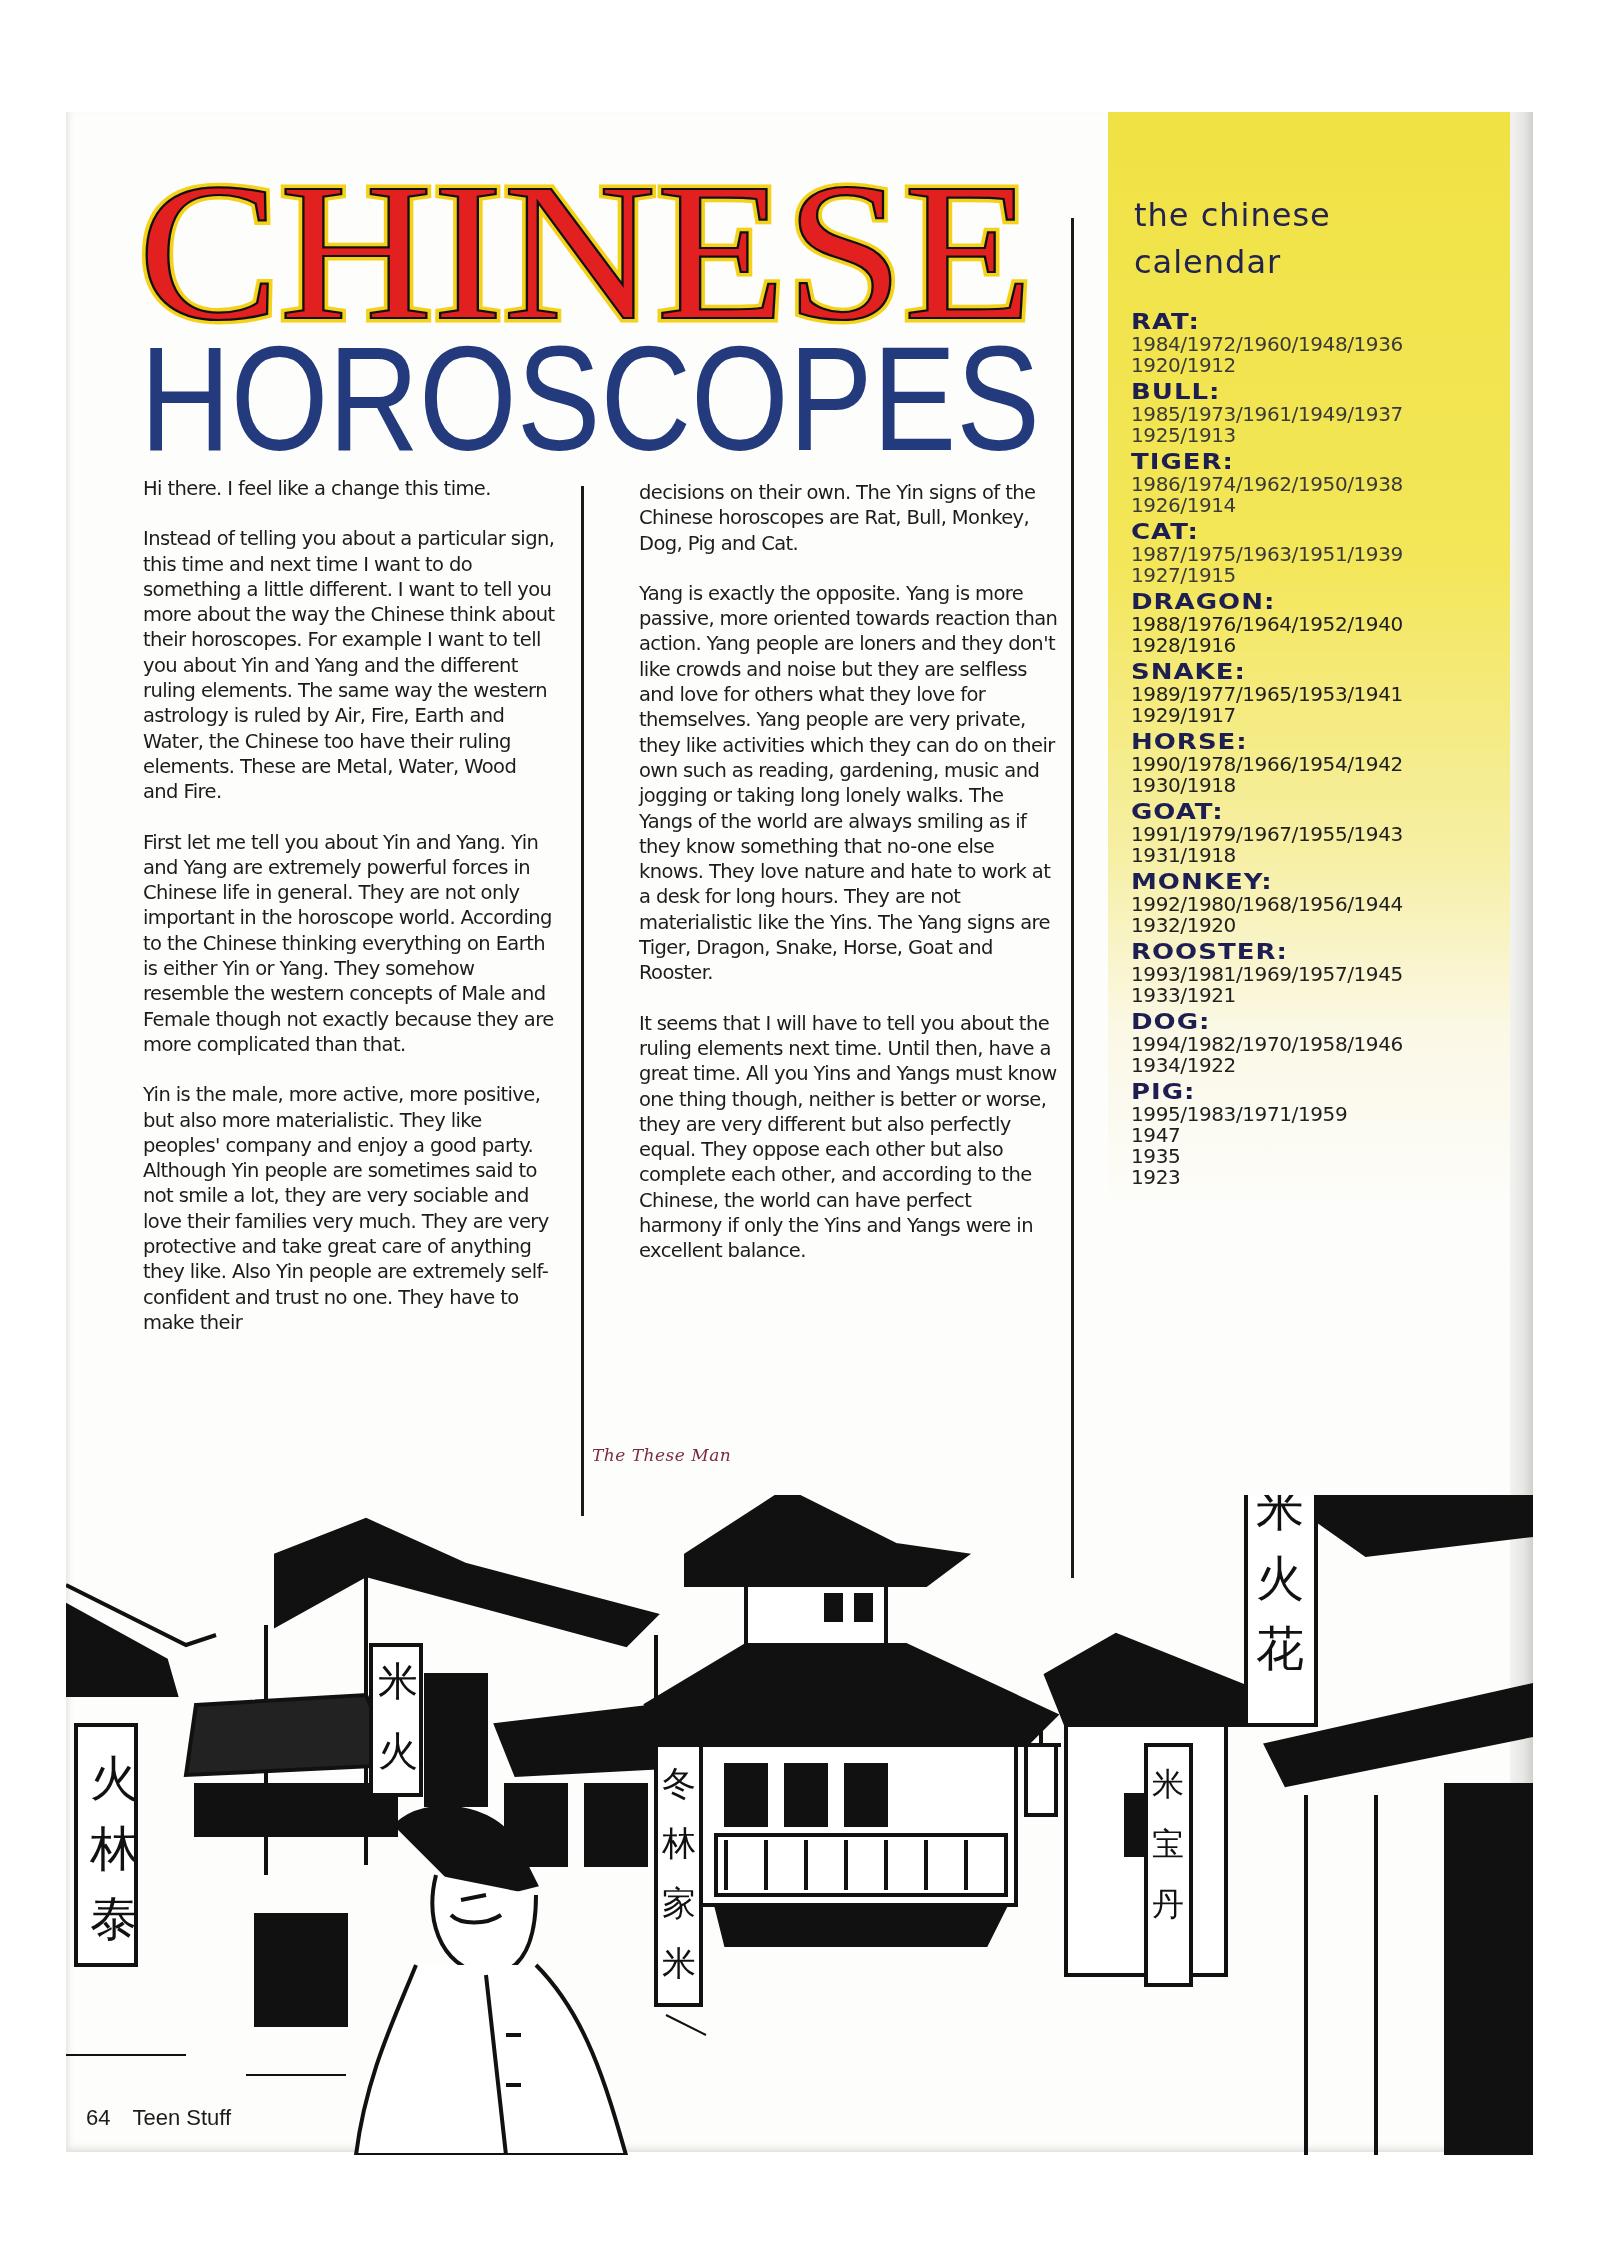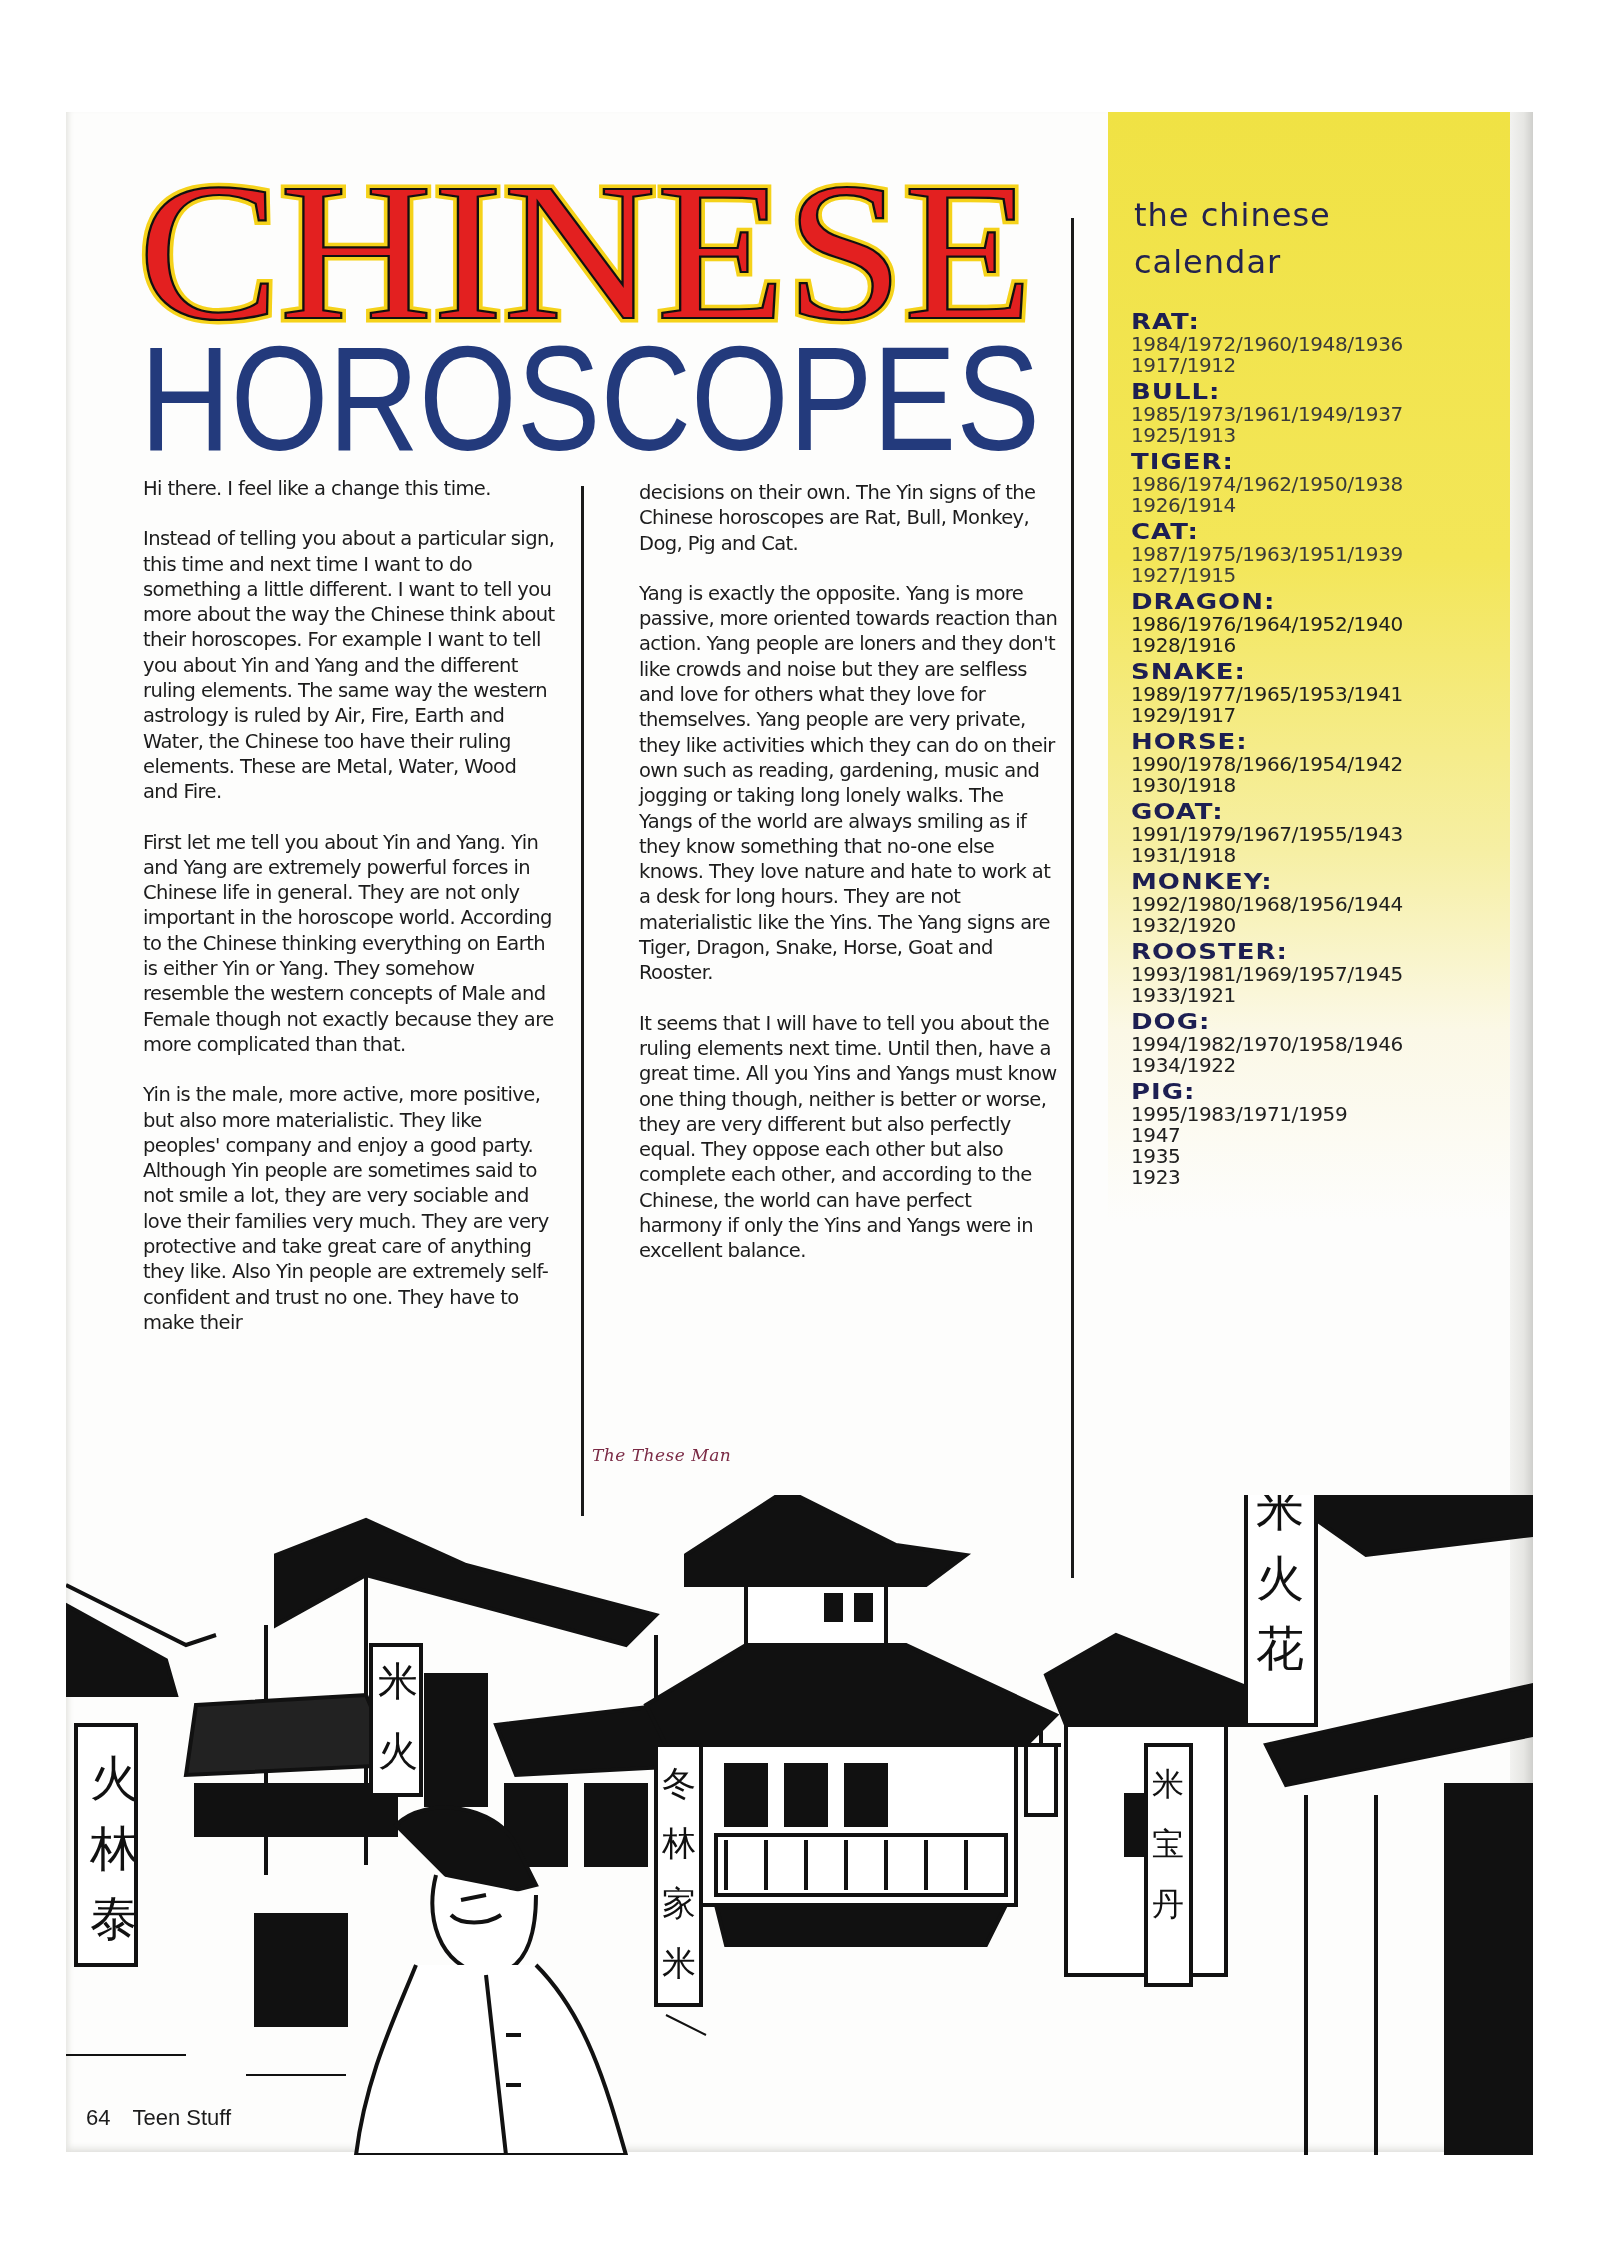--- a/index.html
+++ b/index.html
@@ -63,40 +63,40 @@
 
 <div class="sidebar-title">
   <div>the chinese</div>
   <div>calendar</div>
 </div>
 
 <div class="calendar-list">
   <div class="animal-block">
     <div class="animal-label">RAT:</div>
     <div class="animal-years faded">1984/1972/1960/1948/1936</div>
-    <div class="animal-years faded">1917/1912</div>
+    <div class="animal-years faded">1920/1912</div>
   </div>
   <div class="animal-block">
     <div class="animal-label">BULL:</div>
     <div class="animal-years faded">1985/1973/1961/1949/1937</div>
     <div class="animal-years faded">1925/1913</div>
   </div>
   <div class="animal-block">
     <div class="animal-label">TIGER:</div>
     <div class="animal-years faded">1986/1974/1962/1950/1938</div>
     <div class="animal-years faded">1926/1914</div>
   </div>
   <div class="animal-block">
     <div class="animal-label">CAT:</div>
     <div class="animal-years faded">1987/1975/1963/1951/1939</div>
     <div class="animal-years faded">1927/1915</div>
   </div>
   <div class="animal-block">
     <div class="animal-label">DRAGON:</div>
-    <div class="animal-years">1986/1976/1964/1952/1940</div>
+    <div class="animal-years">1988/1976/1964/1952/1940</div>
     <div class="animal-years">1928/1916</div>
   </div>
   <div class="animal-block">
     <div class="animal-label">SNAKE:</div>
     <div class="animal-years">1989/1977/1965/1953/1941</div>
     <div class="animal-years">1929/1917</div>
   </div>
   <div class="animal-block">
     <div class="animal-label">HORSE:</div>
     <div class="animal-years">1990/1978/1966/1954/1942</div>

